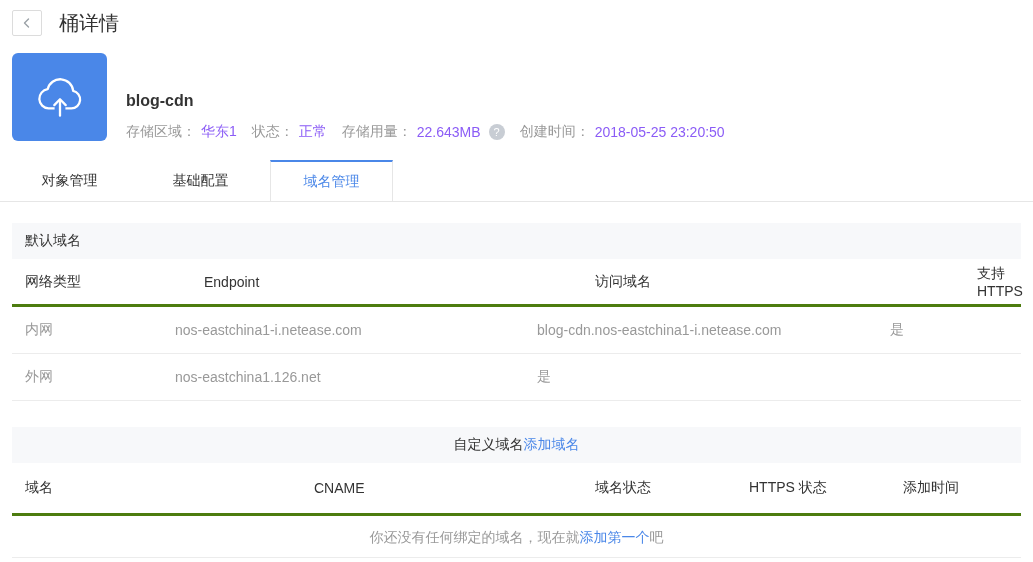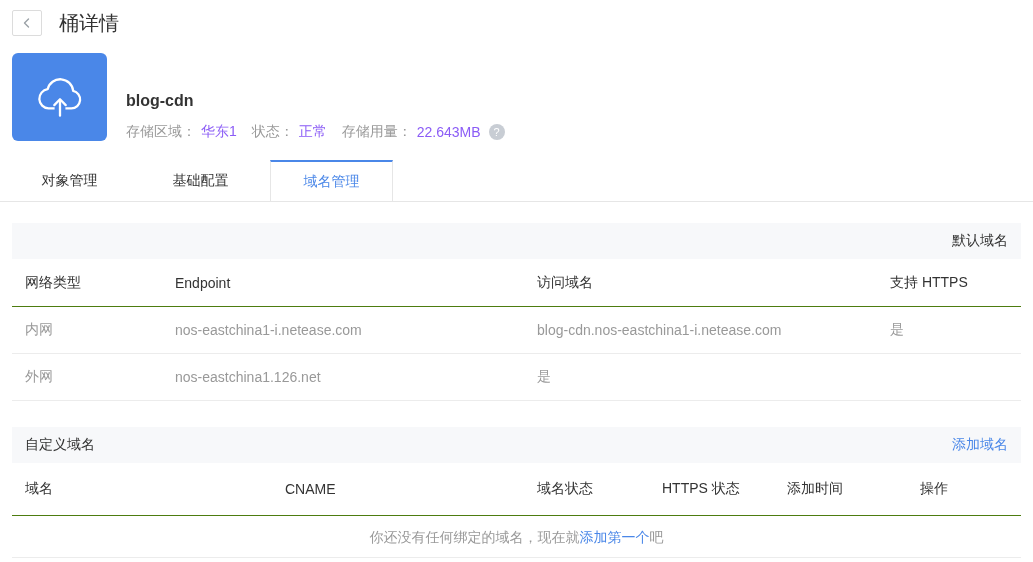--- a/index.html
+++ b/index.html
@@ -47,26 +47,26 @@
     border: 1px solid #e6e6e6; border-top: 2px solid #4a87e8; border-bottom: none;
     margin-bottom: -1px; line-height: 38px;
   }
 
   
   .section { margin: 0 12px; }
   .section-bar {
     height: 36px; background: #f7f8fa; padding: 0 13px;
     display: flex; align-items: center; justify-content: space-between;
   }
-  .section-bar.first { margin-top: 21px; justify-content: flex-end; }
-  .section-bar.second { margin-top: 26px; }
+  .section-bar.first { margin-top: 21px; }
+  .section-bar.second { margin-top: 26px; justify-content: center; }
   .section-title { color: #333; }
   .add-link { color: #4a87e8; cursor: pointer; }
 
-  .table-header { display: flex; align-items: center; height: 48px; border-bottom: 1px solid #4d7c0f; color: #333; }
+  .table-header { display: flex; align-items: center; height: 48px; border-bottom: 3px solid #4d7c0f; color: #333; gap: 29px; }
   .table-row { display: flex; align-items: center; height: 47px; border-bottom: 1px solid #ececec; color: #999; }
 
   
   .dd-c1 { width: 163px; padding-left: 13px; flex: none; }
   .dd-c2 { width: 362px; flex: none; }
   .dd-c3 { width: 353px; flex: none; }
   .dd-c4 { flex: 1; }
 
   
   .cd-c1 { width: 273px; padding-left: 13px; flex: none; }
@@ -113,20 +113,24 @@
       </div>
       <div class="detail-item">
         <span class="detail-label">状态：</span>
         <span class="detail-value">正常</span>
       </div>
       <div class="detail-item">
         <span class="detail-label">存储用量：</span>
         <span class="detail-value">22.643MB</span>
         <span class="help-icon">?</span>
       </div>
+      <div class="detail-item">
+        <span class="detail-label">创建时间：</span>
+        <span class="detail-value">2018-05-25 23:20:50</span>
+      </div>
     </div>
   </div>
 </div>
 
 <div class="tabs">
   <div class="tab">对象管理</div>
   <div class="tab">基础配置</div>
   <div class="tab active">域名管理</div>
 </div>
 

